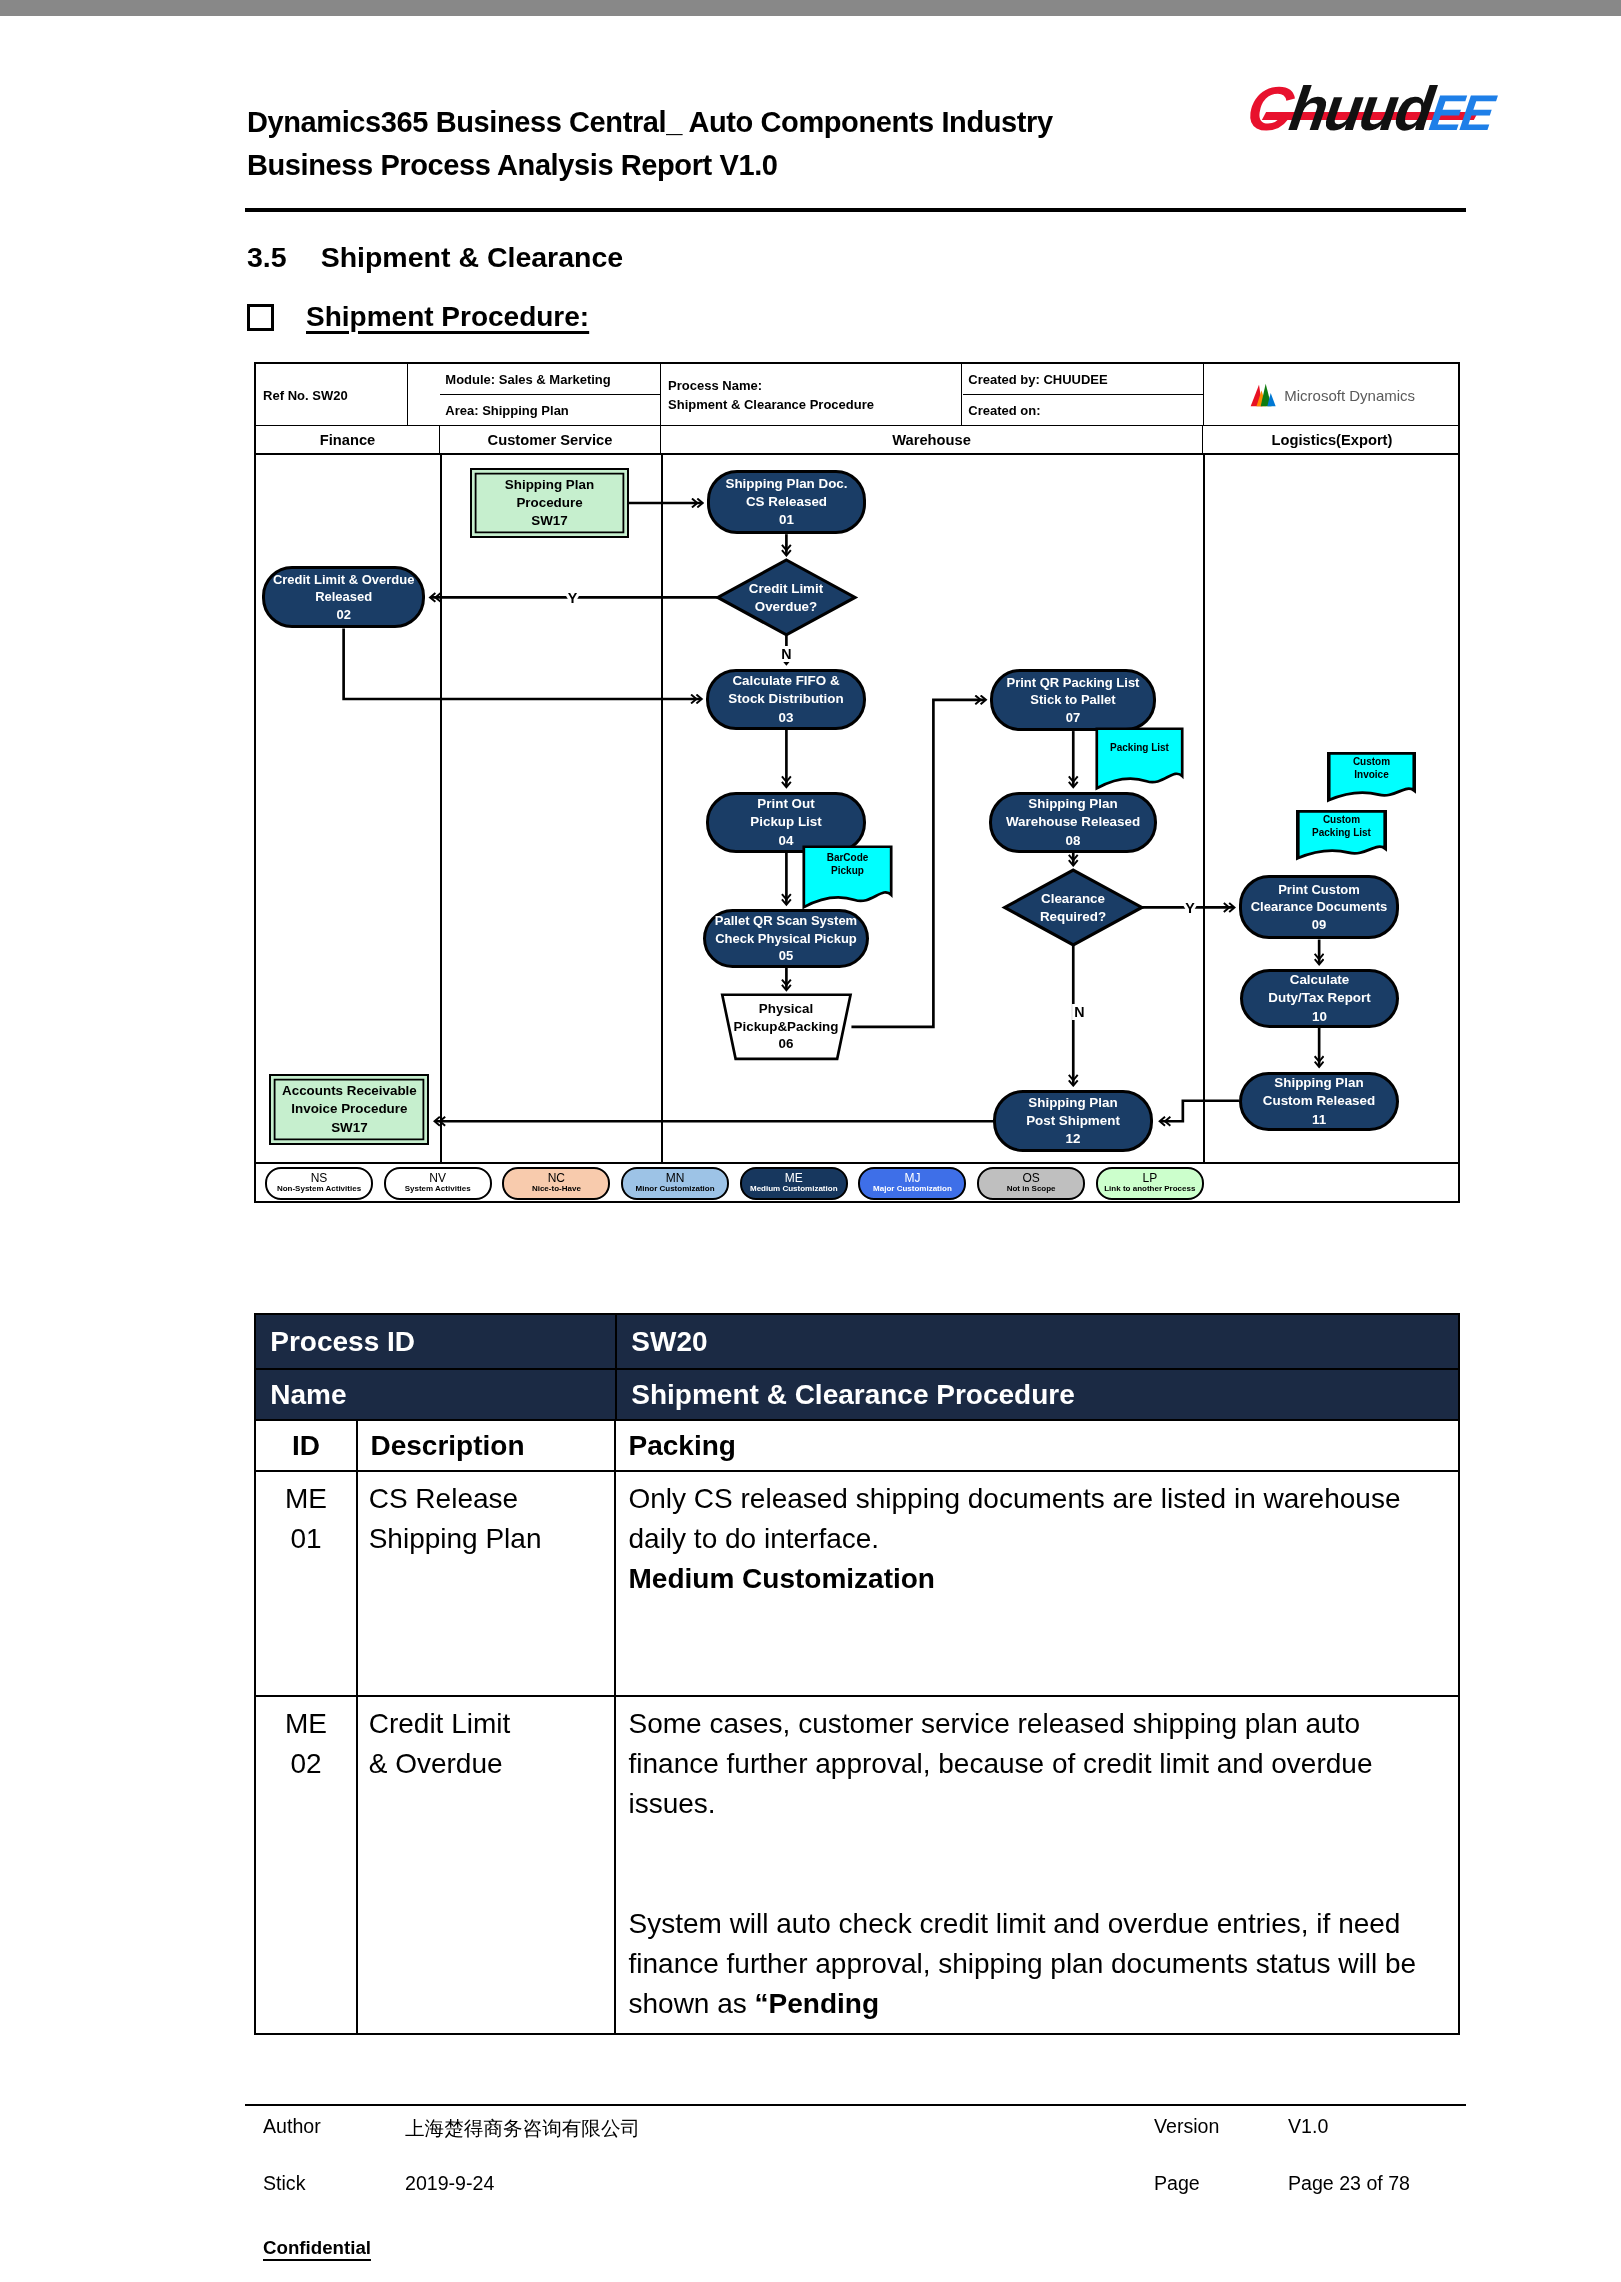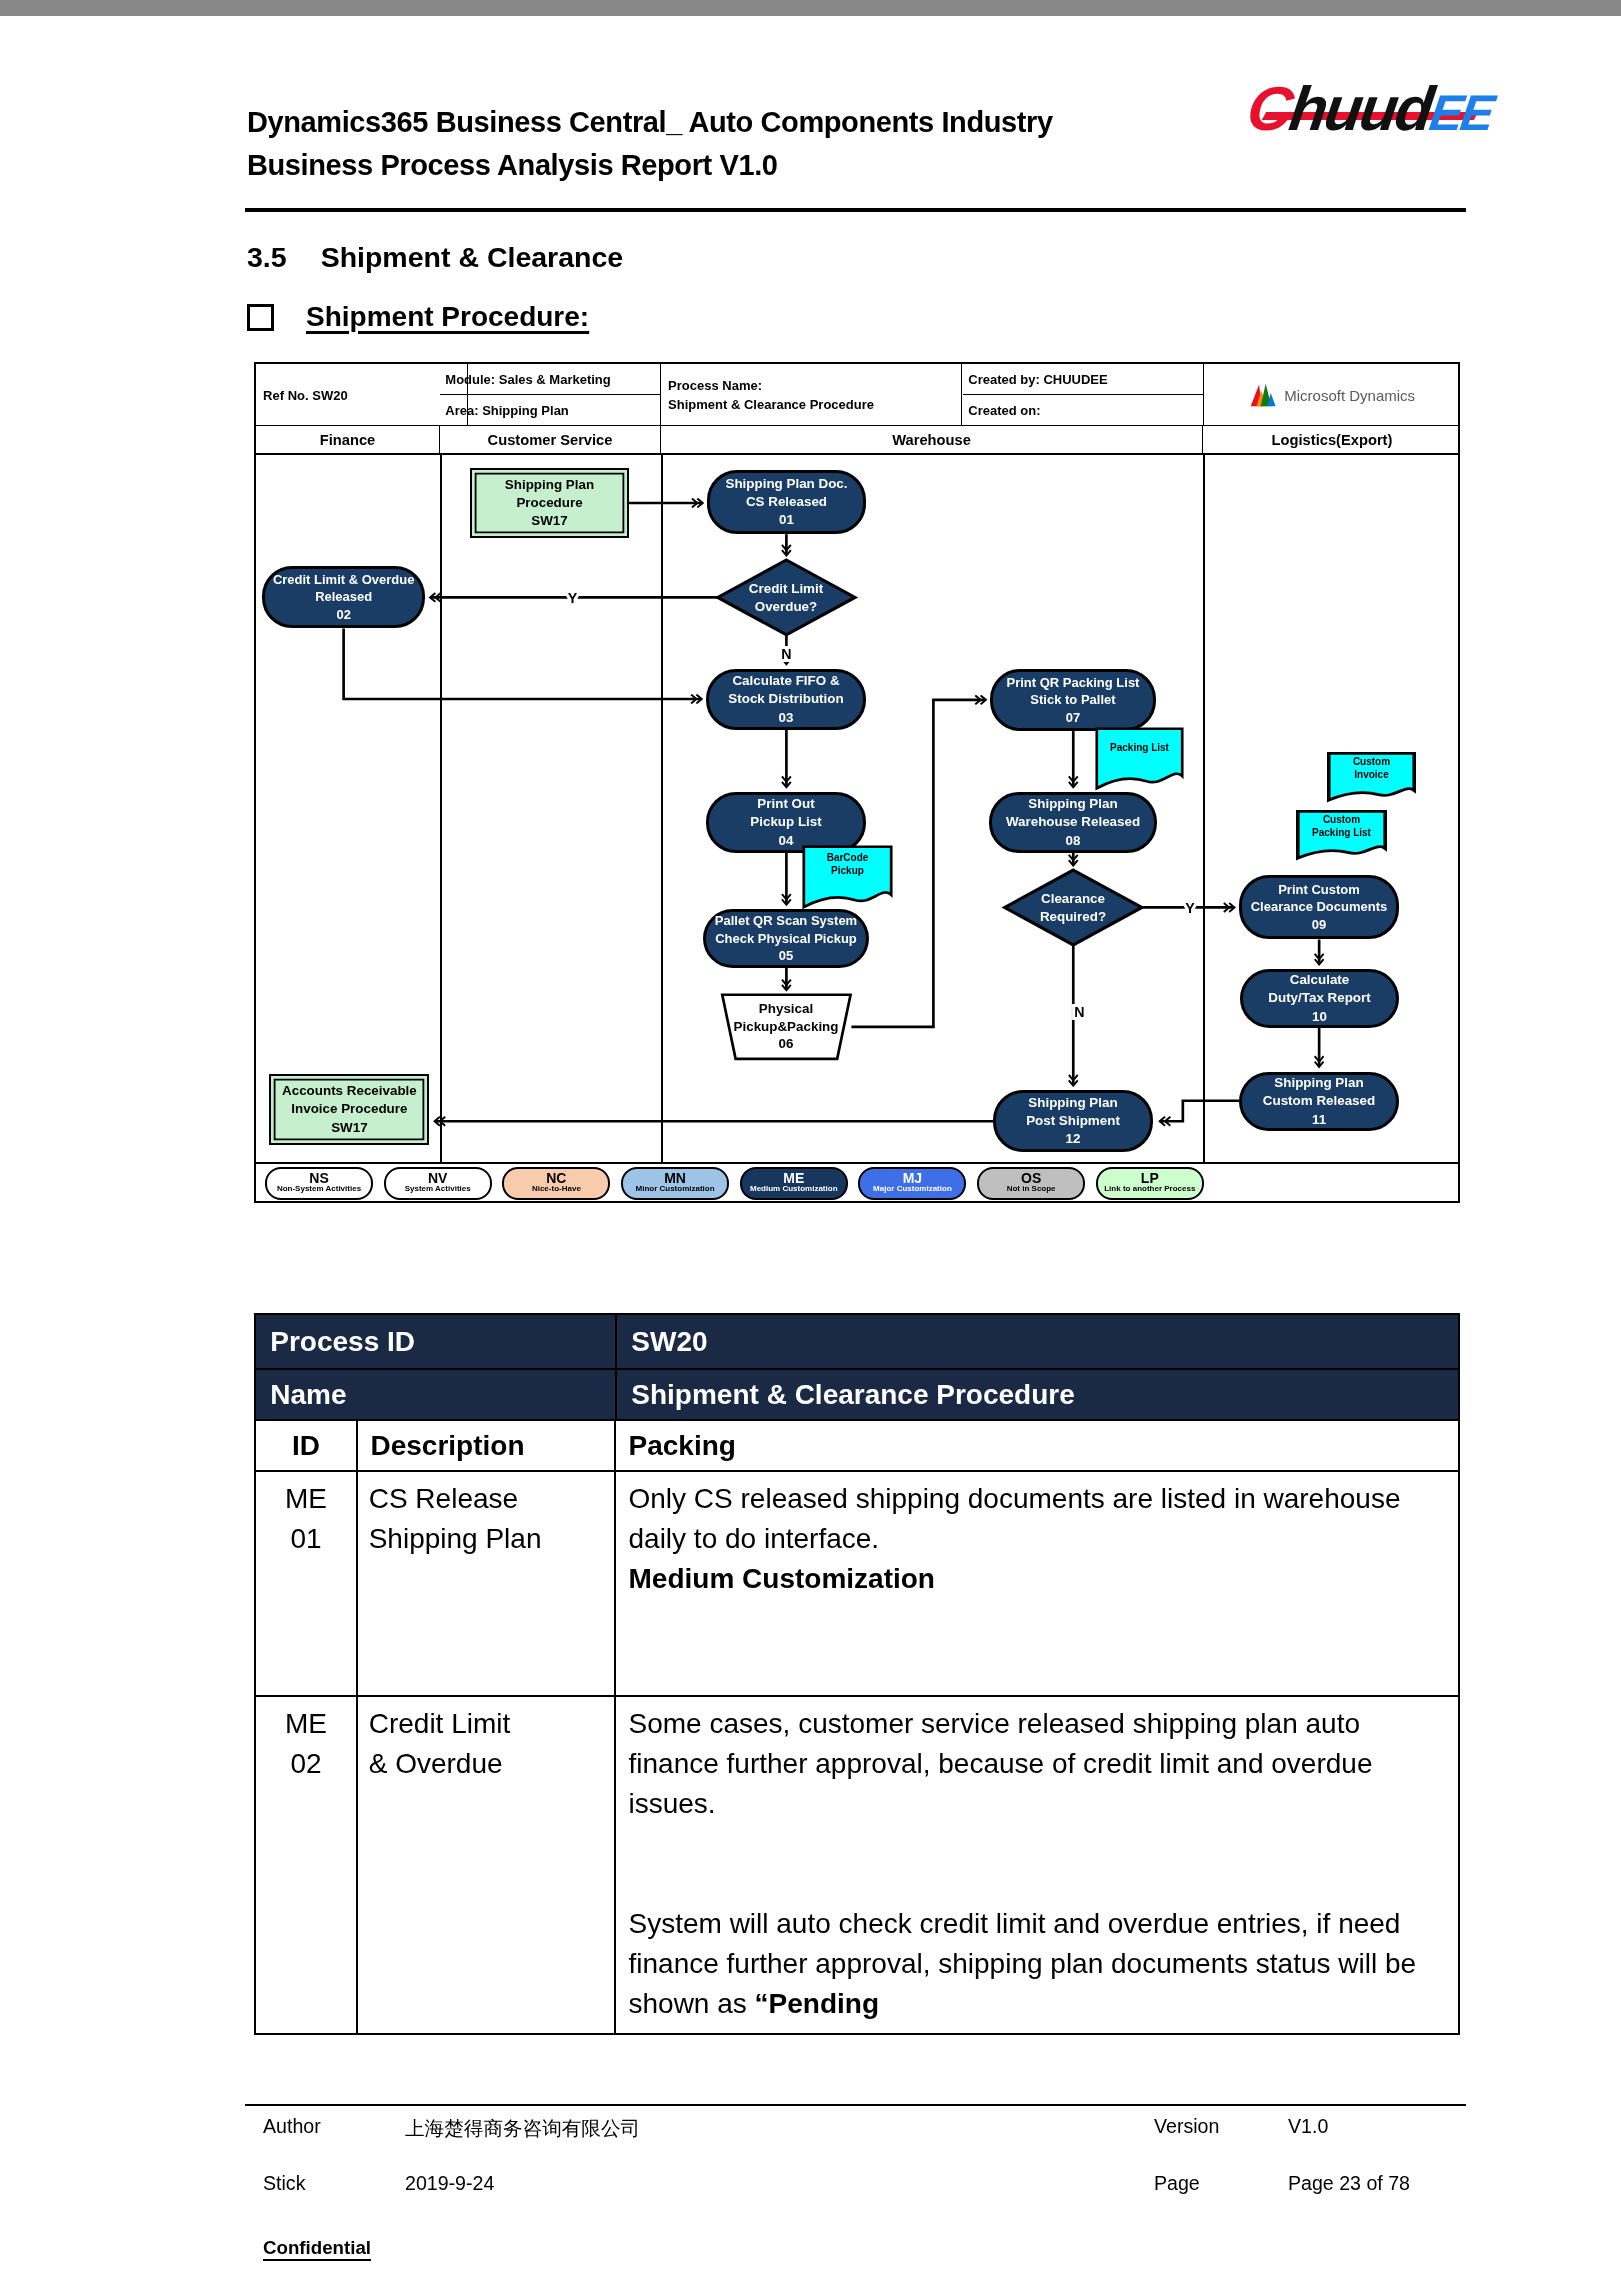--- a/index.html
+++ b/index.html
@@ -45,21 +45,21 @@
   .pnode { position:absolute; background:#1A3D66; border:3.1px solid #000; border-radius:30px; color:#fff; font-weight:bold; font-size:13.4px; line-height:1.35; display:flex; align-items:center; justify-content:center; text-align:center; white-space:pre-line; }
   .gnode { position:absolute; background:#C6EFCE; border:2.7px solid #000; box-shadow:inset 0 0 0 2.7px #C6EFCE, inset 0 0 0 4.5px #000; color:#000; font-weight:bold; font-size:13.4px; line-height:1.35; display:flex; align-items:center; justify-content:center; text-align:center; white-space:pre-line; }
   .dlabel { position:absolute; color:#fff; font-weight:bold; font-size:13.4px; line-height:1.3; display:flex; align-items:center; justify-content:center; text-align:center; white-space:pre-line; pointer-events:none; }
   .traplbl { position:absolute; color:#000; font-weight:bold; font-size:13.4px; line-height:1.3; display:flex; align-items:center; justify-content:center; text-align:center; white-space:pre-line; pointer-events:none; }
   .doc { position:absolute; }
   .doc svg { position:absolute; left:0; top:0; }
   .doc .lbl { position:relative; text-align:center; font-weight:bold; font-size:10px; line-height:1.3; padding-top:6.2px; white-space:pre-line; color:#000; }
 
   .fc-legend { position:absolute; left:0; top:798px; width:100%; height:41px; border-top:2.2px solid #000; display:flex; align-items:center; gap:10.7px; padding-left:9px; }
   .pill { width:108px; height:33px; border:2.2px solid #000; border-radius:16px; background:#fff; display:flex; flex-direction:column; align-items:center; justify-content:center; text-align:center; }
-  .pill .code { font-size:14px; font-weight:bold; line-height:9.8px; }
+  .pill .code { font-size:12px; font-weight:normal; line-height:9.8px; }
   .pill .plabel { font-size:8px; font-weight:bold; line-height:9.8px; }
 
   
   .ptable { position:absolute; left:254px; top:1297px; width:1206px; border:2.7px solid #000; font-size:28px; color:#000; }
   .trow { display:flex; border-bottom:2.2px solid #000; }
   .trow:last-child { border-bottom:none; }
   .tc { border-right:2.2px solid #000; }
   .tc:last-child { border-right:none; }
   .navy { background:#1B2A44; color:#fff; font-weight:bold; }
   .navy .tc { display:flex; align-items:center; padding-left:14.3px; }
@@ -97,21 +97,21 @@
   <div class="section-heading">
     <span class="num">3.5</span><span>Shipment &amp; Clearance</span>
   </div>
   <div class="subsection">
     <span class="checkbox"></span><span class="sub-label">Shipment Procedure:</span>
   </div>
 
   <div class="flowchart">
 
     <div class="fc-hrow">
-      <div class="hcell" style="left:0;width:212px;">Ref No.  SW20</div>
+      <div class="hcell" style="left:0;width:152px;">Ref No.  SW20</div>
       <div class="hcell" style="left:184px;width:221px;padding-left:0;">
         <div class="half top" style="padding-left:5.3px;">Module: Sales &amp; Marketing</div>
         <div class="half" style="padding-left:5.3px;">Area:  Shipping Plan</div>
       </div>
       <div class="hcell" style="left:405px;width:301px;justify-content:center;gap:3.6px;">
         <div>Process Name:</div>
         <div>Shipment &amp; Clearance Procedure</div>
       </div>
       <div class="hcell" style="left:707px;width:241px;padding-left:0;">
         <div class="half top" style="padding-left:5.3px;">Created by: CHUUDEE</div>

